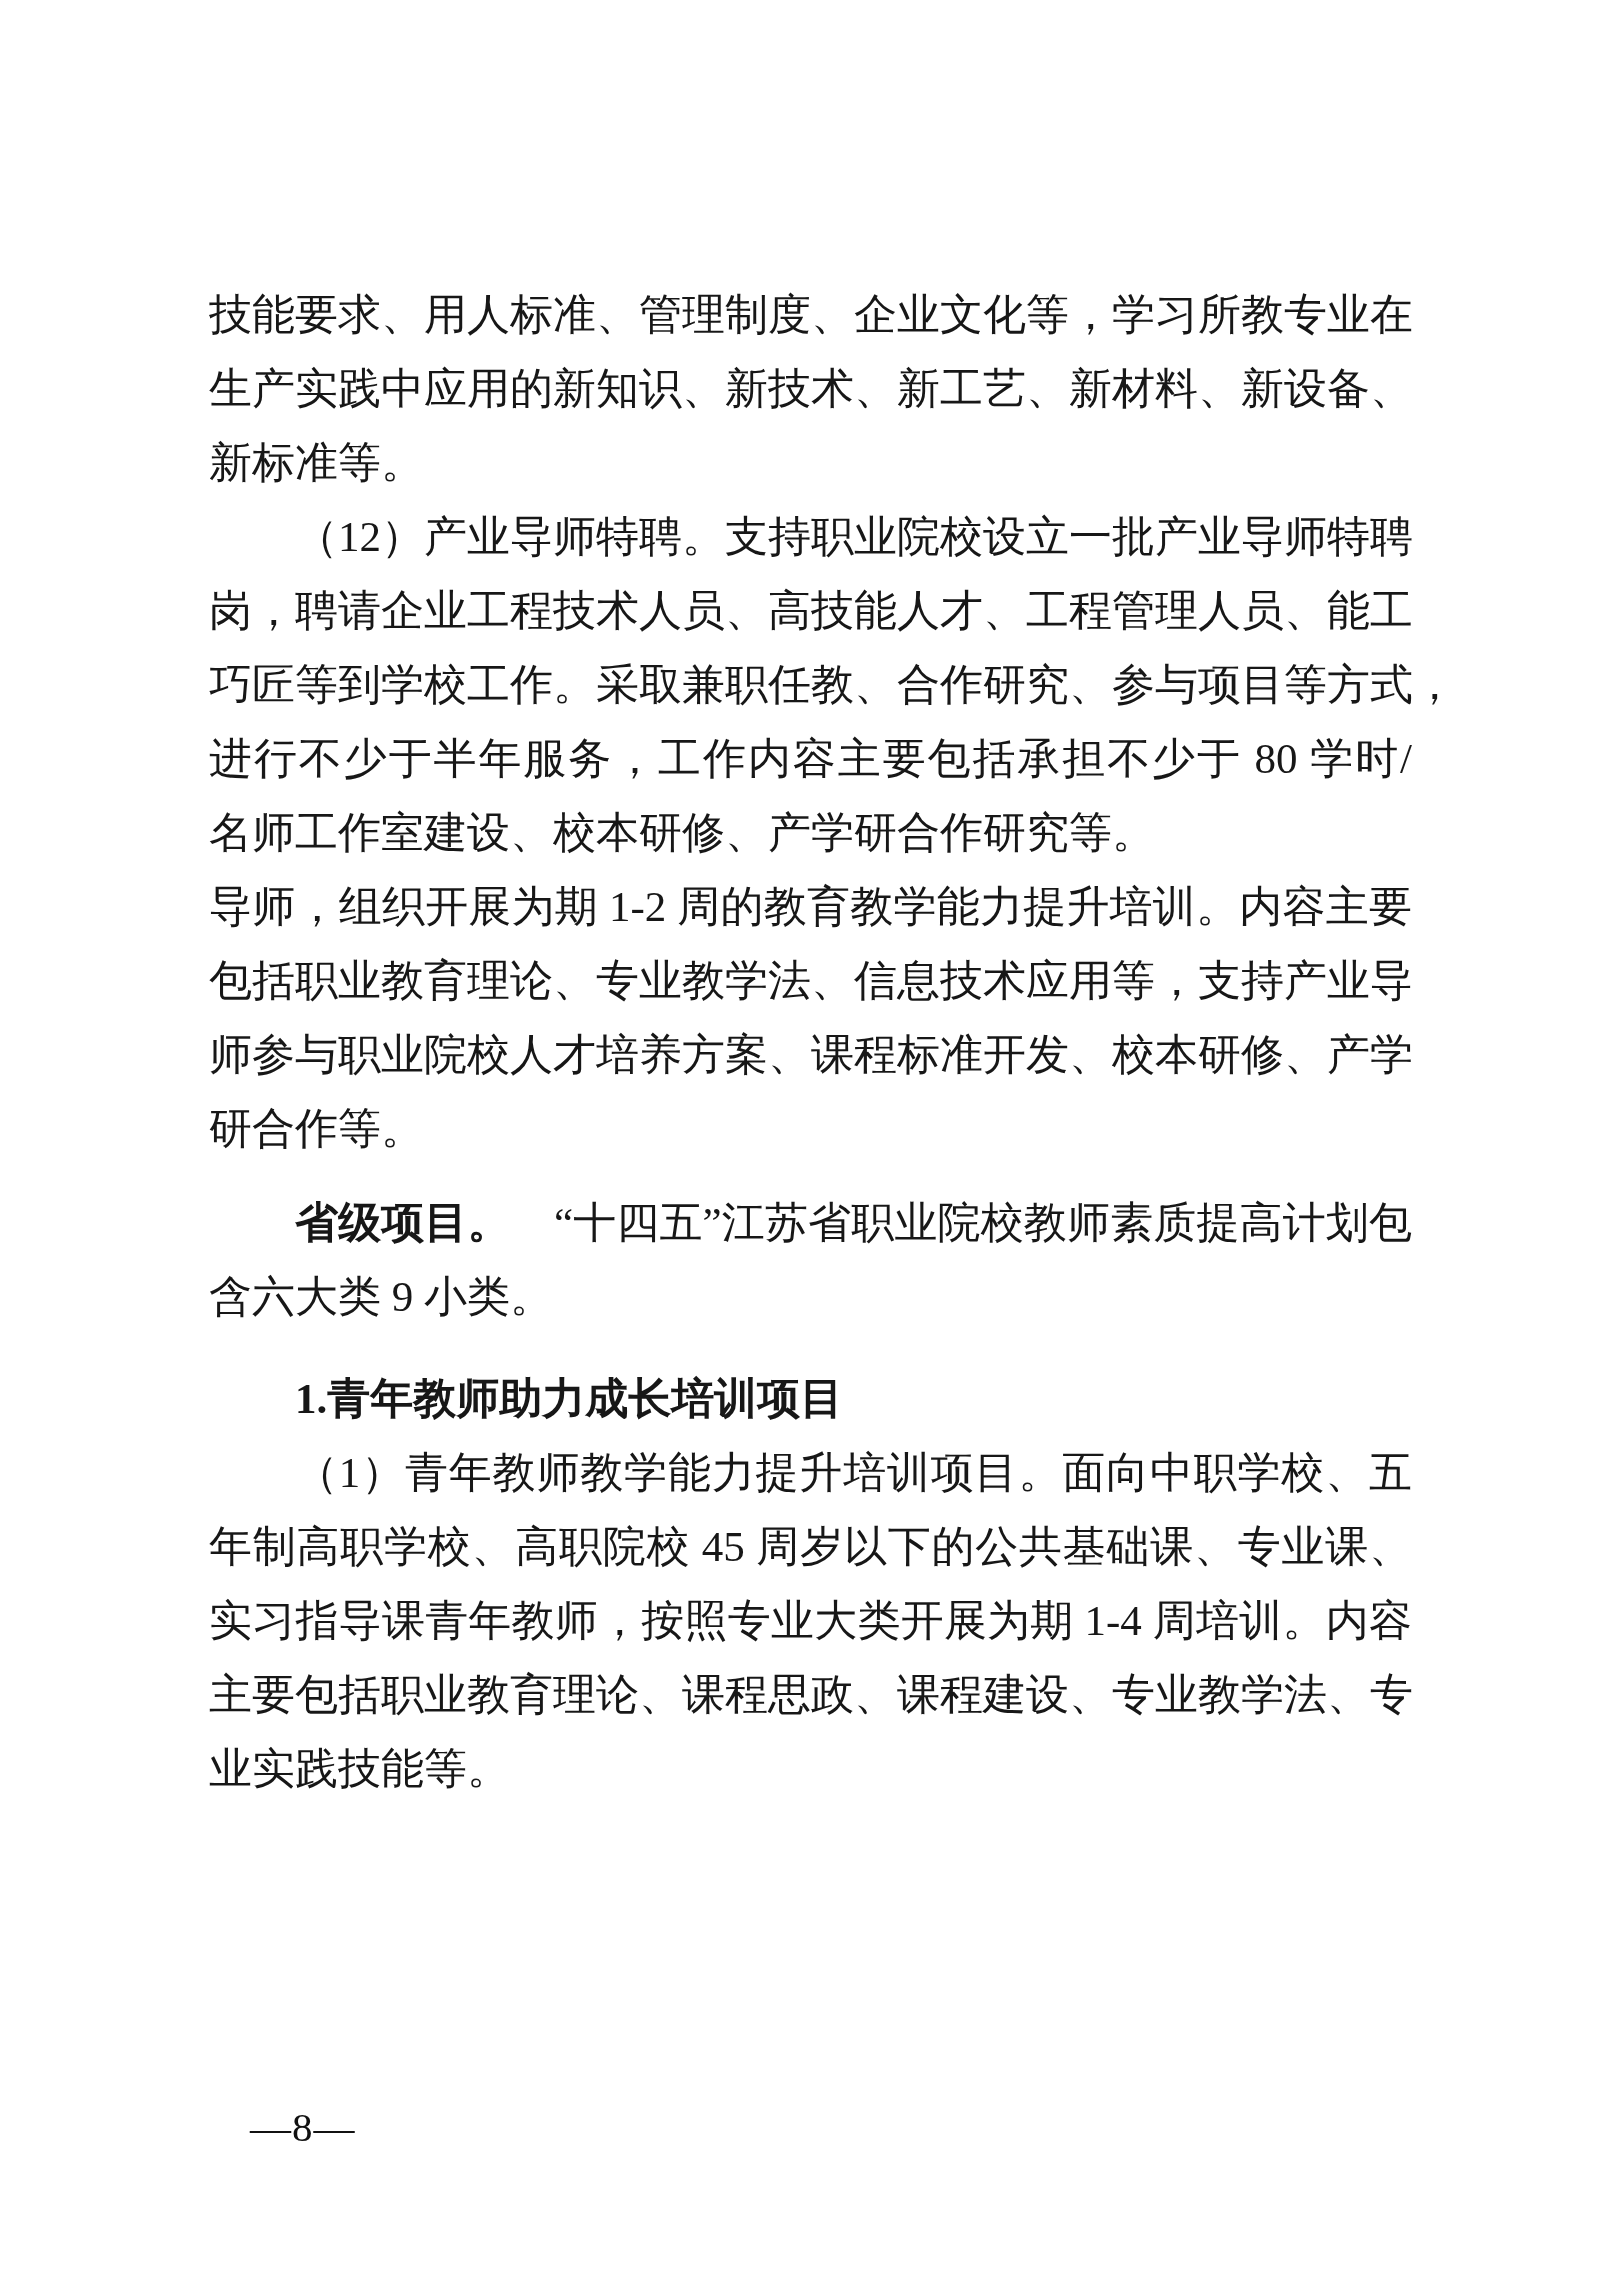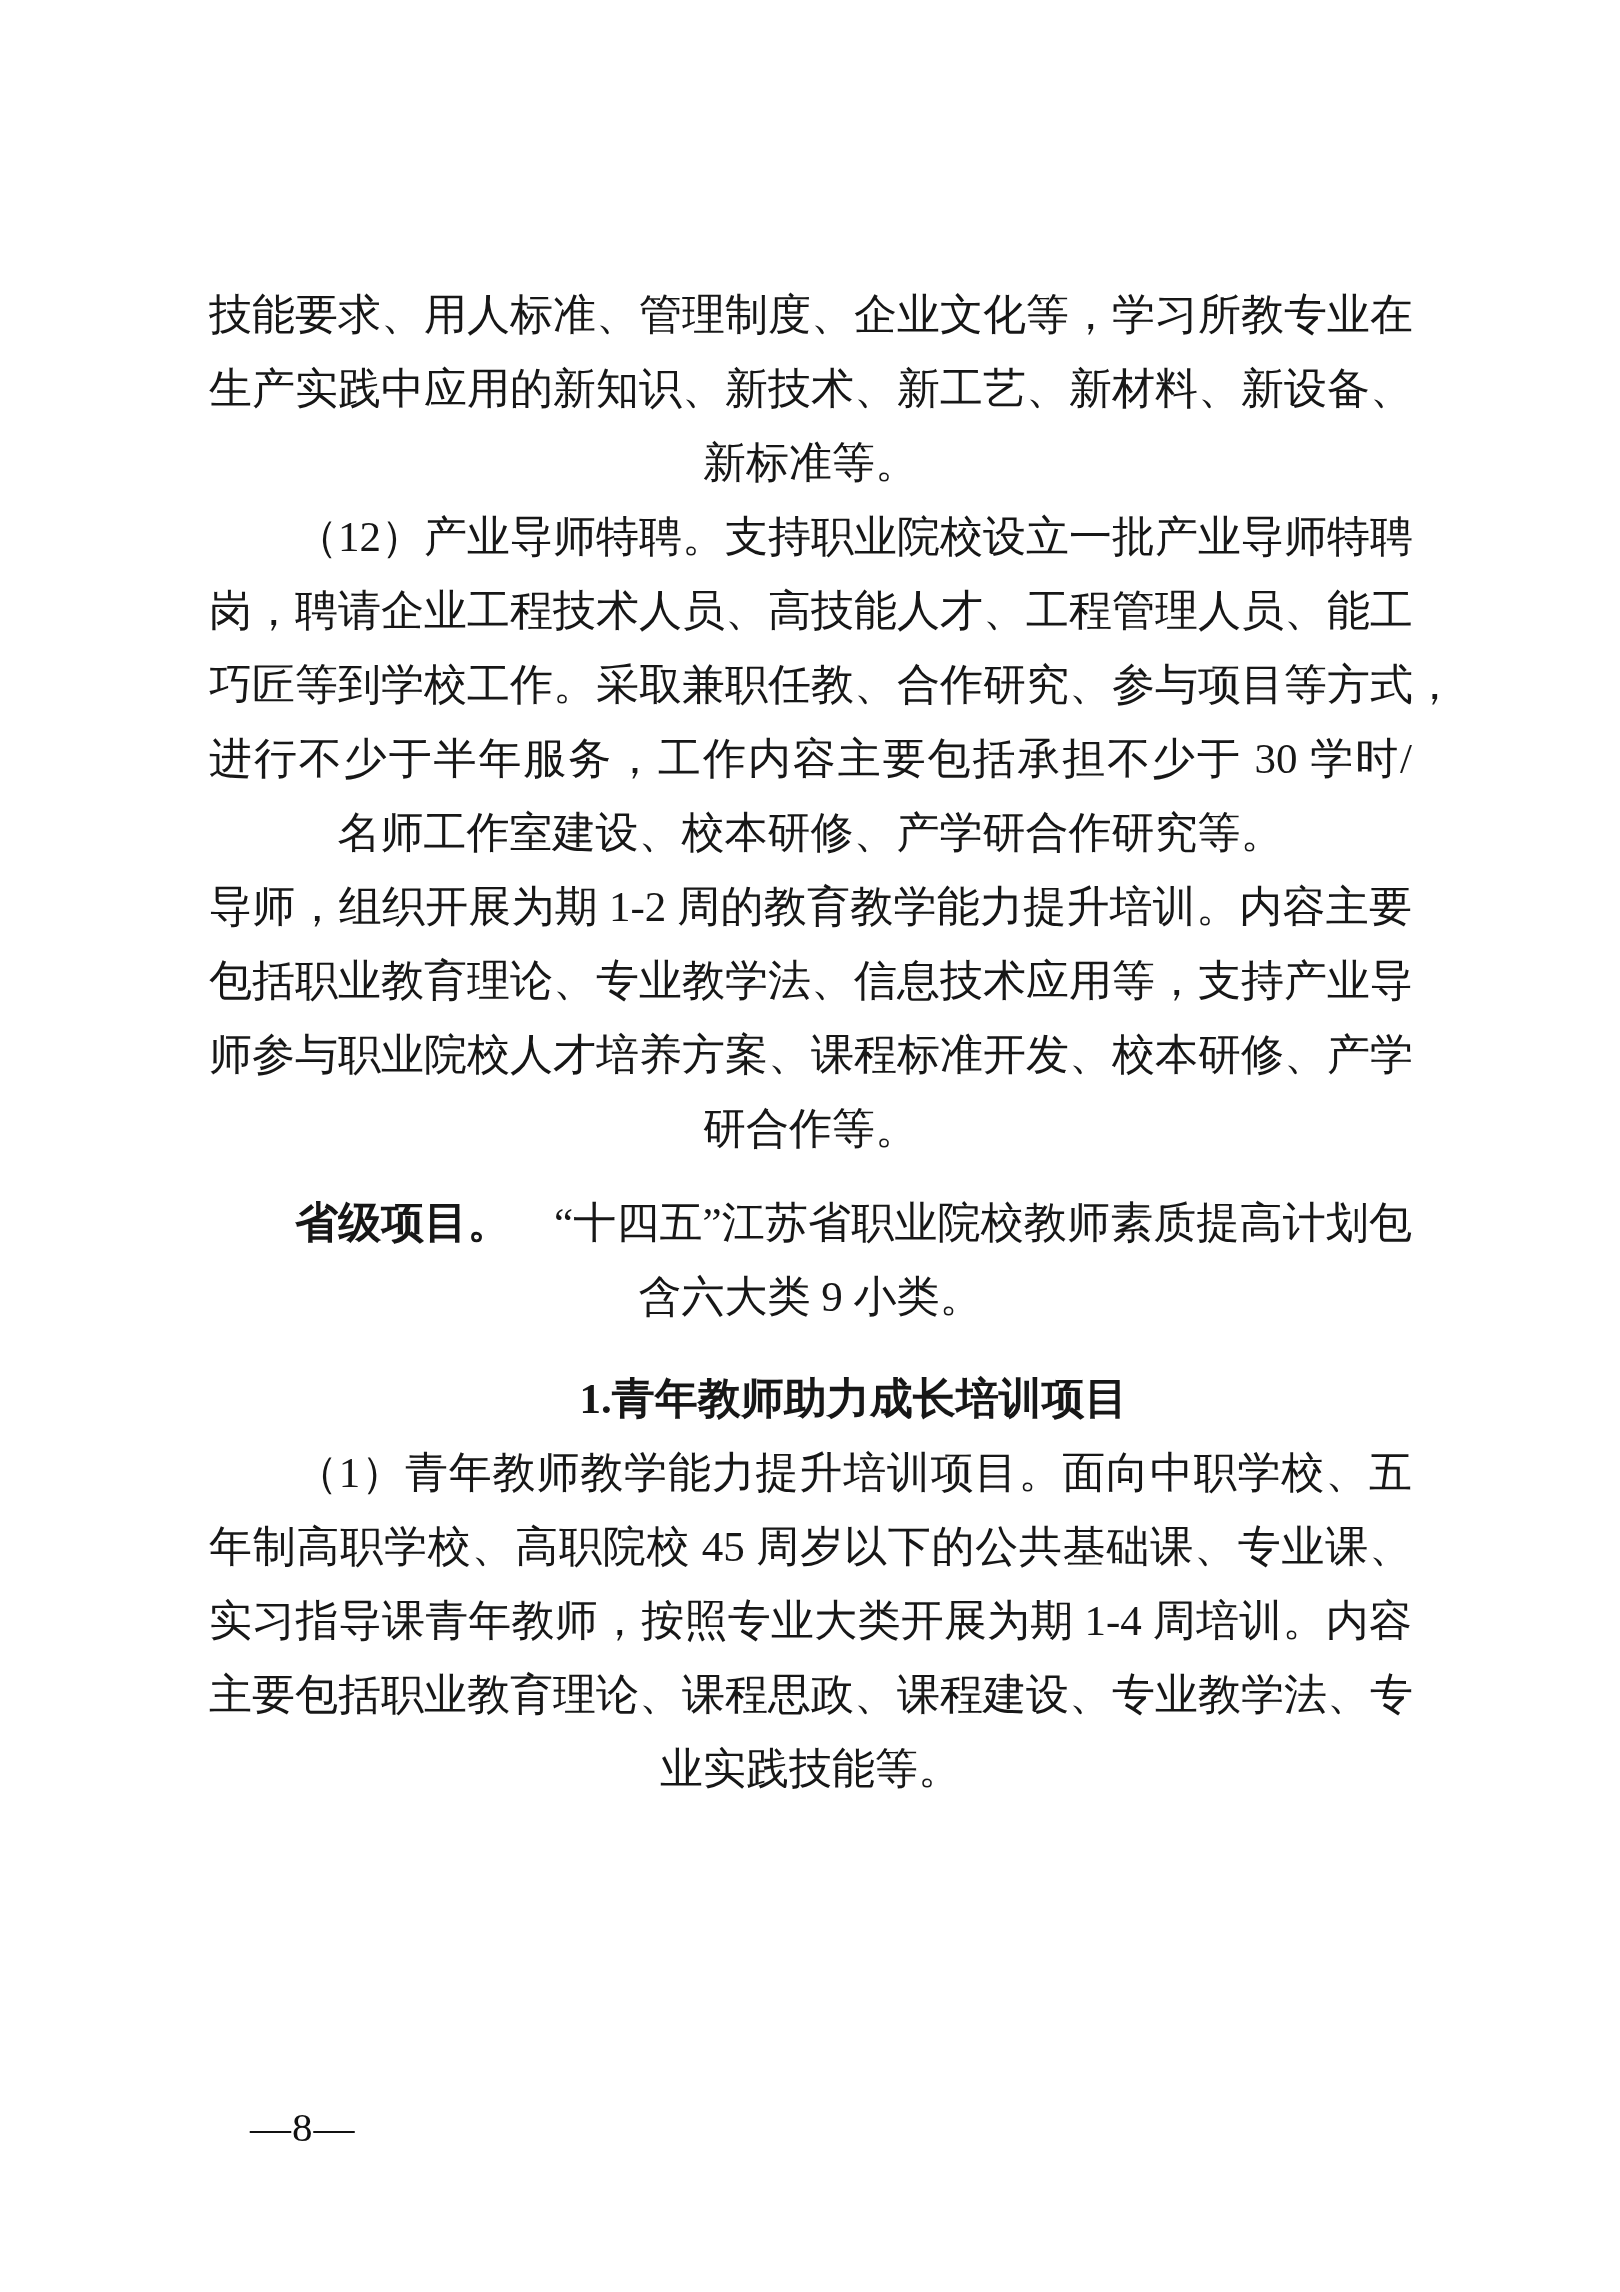--- a/index.html
+++ b/index.html
@@ -24,21 +24,21 @@
     position: absolute;
     left: 209px;
     top: 278px;
     width: 1203px;
   }
   .line {
     font-size: 43px;
     line-height: 74px;
     height: 74px;
     white-space: nowrap;
-    text-align: center;
+    text-align: left;
     text-justify: inter-character;
   }
   .line.j {
     text-align: justify;
     text-align-last: justify;
   }
   .line.indent {
     text-indent: 86px;
   }
   .line.gap {
@@ -62,21 +62,21 @@
 <body>
 
 <div class="page">
   <div class="content">
     <div class="line j">技能要求、用人标准、管理制度、企业文化等，学习所教专业在</div>
     <div class="line j">生产实践中应用的新知识、新技术、新工艺、新材料、新设备、</div>
     <div class="line">新标准等。</div>
     <div class="line j indent">（12）产业导师特聘。支持职业院校设立一批产业导师特聘</div>
     <div class="line j">岗，聘请企业工程技术人员、高技能人才、工程管理人员、能工</div>
     <div class="line j">巧匠等到学校工作。采取兼职任教、合作研究、参与项目等方式，</div>
-    <div class="line j">进行不少于半年服务，工作内容主要包括承担不少于 30 学时/</div>
+    <div class="line j">进行不少于半年服务，工作内容主要包括承担不少于 80 学时/</div>
     <div class="line">名师工作室建设、校本研修、产学研合作研究等。</div>
     <div class="line j">导师，组织开展为期 1-2 周的教育教学能力提升培训。内容主要</div>
     <div class="line j">包括职业教育理论、专业教学法、信息技术应用等，支持产业导</div>
     <div class="line j">师参与职业院校人才培养方案、课程标准开发、校本研修、产学</div>
     <div class="line">研合作等。</div>
     <div class="line j indent gap"><span class="bold">省级项目。</span><span>　“十四五”江苏省职业院校教师素质提高计划包</span></div>
     <div class="line">含六大类 9 小类。</div>
     <div class="line indent bold">1.青年教师助力成长培训项目</div>
     <div class="line j indent">（1）青年教师教学能力提升培训项目。面向中职学校、五</div>
     <div class="line j">年制高职学校、高职院校 45 周岁以下的公共基础课、专业课、</div>

